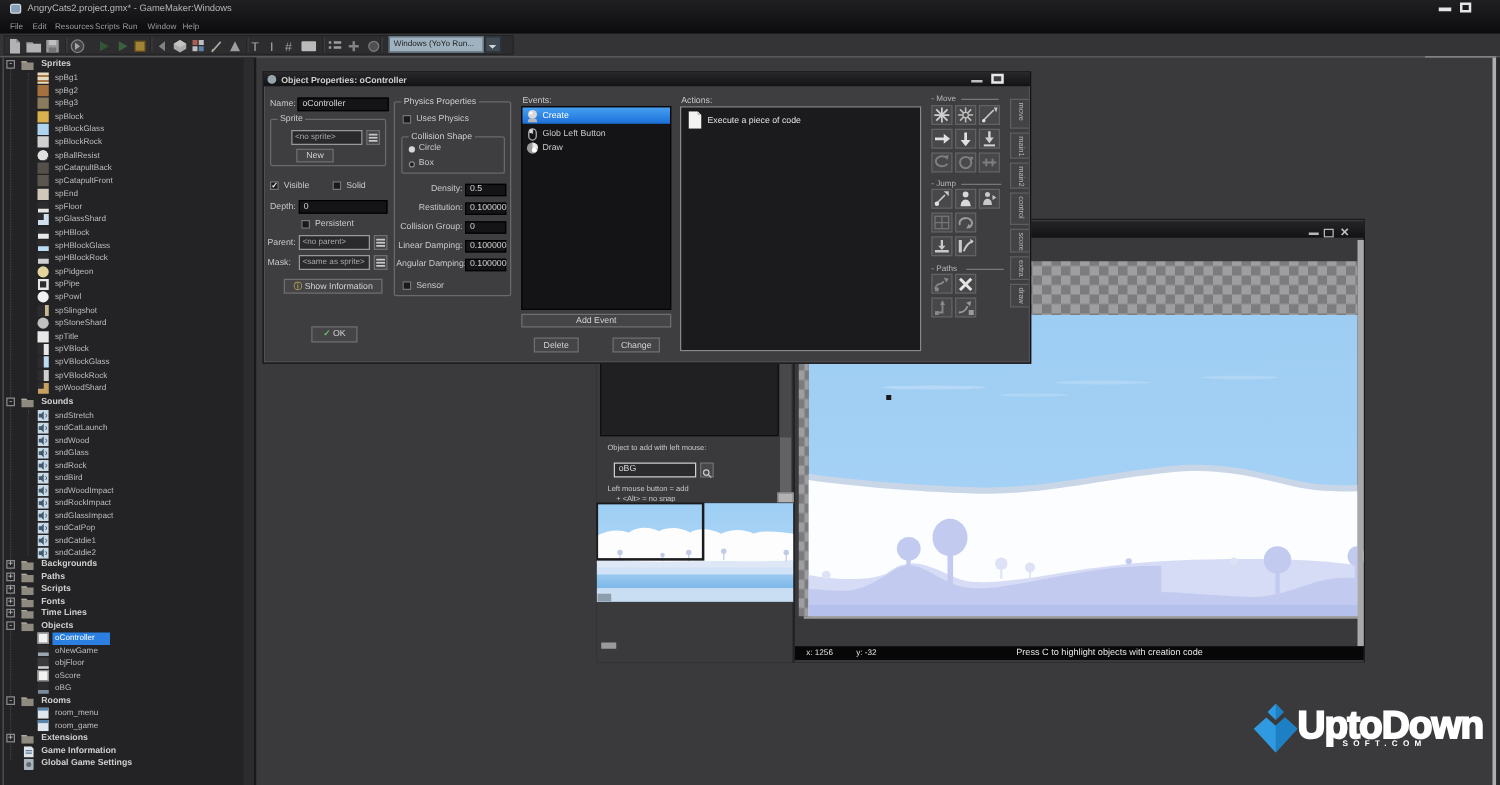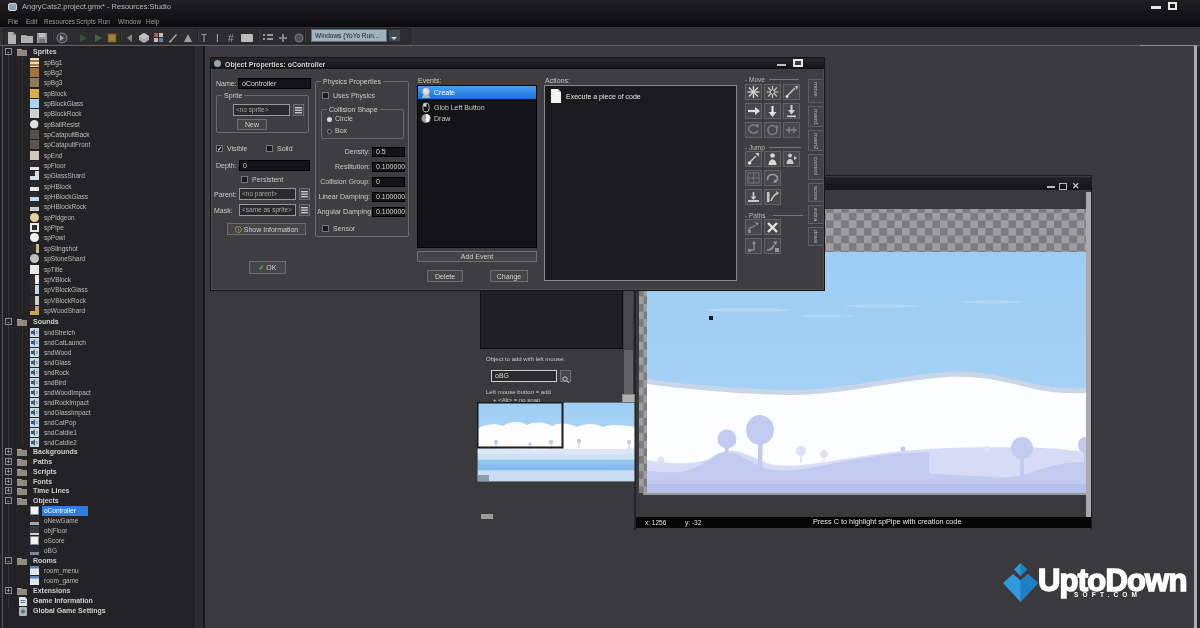--- a/index.html
+++ b/index.html
@@ -18,21 +18,21 @@
 .pm{position:absolute;width:7px;height:7px;background:#242426;border:1px solid #8a8a8c;color:#cfcfcf;font-size:7px;line-height:5px;text-align:center;top:1px;left:5px;}
 .icon9{position:absolute;width:9px;height:9px;top:0px;}
 .mbtn{position:absolute;width:17px;height:16px;background:#48484a;border:1px solid #626264;}
 .vtab{position:absolute;left:808px;width:15px;background:#434345;border:1px solid #5e5e60;border-right:none;color:#b4b4b4;font-size:6px;text-align:center;}
 .vtab>span{writing-mode:vertical-rl;display:inline-block;margin-top:2px;}
 </style></head><body>
 <div id="app">
 
 <div class="abs" style="left:0;top:0;width:1200px;height:27px;background:linear-gradient(#202022,#0b0b0d);"></div>
 <div class="abs" style="left:8px;top:3px;width:9px;height:8px;background:#8aa0b4;border:1px solid #cfd8e0;border-radius:2px;"></div>
-<div class="abs" style="left:22px;top:2px;color:#b6b6b6;font-size:7.5px;line-height:10px;white-space:nowrap;">AngryCats2.project.gmx* - Resources:Studio</div>
+<div class="abs" style="left:22px;top:2px;color:#b6b6b6;font-size:7.5px;line-height:10px;white-space:nowrap;">AngryCats2.project.gmx* - GameMaker:Windows</div>
 <div class="abs" style="left:1151px;top:6px;width:10px;height:3px;background:#e6e6e6;"></div>
 <div class="abs" style="left:1168px;top:2px;width:9px;height:8px;border:2px solid #e6e6e6;"></div>
 <div class="abs" style="left:8px;top:17px;color:#9c9c9c;font-size:6.5px;line-height:9px;">File</div>
 <div class="abs" style="left:26px;top:17px;color:#9c9c9c;font-size:6.5px;line-height:9px;">Edit</div>
 <div class="abs" style="left:44px;top:17px;color:#9c9c9c;font-size:6.5px;line-height:9px;">Resources</div>
 <div class="abs" style="left:76px;top:17px;color:#9c9c9c;font-size:6.5px;line-height:9px;">Scripts</div>
 <div class="abs" style="left:98px;top:17px;color:#9c9c9c;font-size:6.5px;line-height:9px;">Run</div>
 <div class="abs" style="left:118px;top:17px;color:#9c9c9c;font-size:6.5px;line-height:9px;">Window</div>
 <div class="abs" style="left:146px;top:17px;color:#9c9c9c;font-size:6.5px;line-height:9px;">Help</div>
 <div class="abs" style="left:0;top:27px;width:1200px;height:18px;background:#343436;"></div>
@@ -506,21 +506,21 @@
  </g>
  <path d="M0,219 C12,220 22,221 31,220.5 C 48,219 60,208 73,201.5 Q 80,199 88,201.5 C 98,205 108,213 119,216.5 C 130,219.5 140,219 152,217.5 C 175,214.5 210,206 242,202.5 C 256,201 270,200.5 282,200.5 L282,221.5 C 300,222 330,224.5 353,225.5 C 372,226 388,219 403,214.5 C 418,210 430,210 439,210.5 L439,241 L0,241 Z" fill="#c2cbef"></path>
  <path d="M0,232 L439,232 L439,241 L0,241 Z" fill="#b3bdeb" opacity="0.8"></path>
 </g>
 <rect x="7" y="303" width="446" height="2" fill="#9a9a9c"></rect>
 </svg>
 <div class="abs" style="left:1086px;top:192px;width:5px;height:325px;background:#a9a9ab;"></div>
 <div class="abs" style="left:634px;top:517px;width:457px;height:11px;background:#070707;"></div>
 <div class="abs" style="left:645px;top:519px;color:#e2e2e2;font-size:6.5px;line-height:8px;">x: 1256</div>
 <div class="abs" style="left:685px;top:519px;color:#e2e2e2;font-size:6.5px;line-height:8px;">y: -32</div>
-<div class="abs" style="left:813px;top:518px;color:#e6e6e6;font-size:7.3px;line-height:8px;">Press C to highlight spPipe with creation code</div>
+<div class="abs" style="left:813px;top:518px;color:#e6e6e6;font-size:7.3px;line-height:8px;">Press C to highlight objects with creation code</div>
 <div class="abs" style="left:477px;top:190px;width:159px;height:340px;background:#3a3a3c;border-right:2px solid #232325;"></div>
 <div class="abs" style="left:480px;top:240px;width:143px;height:109px;background:#202022;border:1px solid #0e0e10;"></div>
 <div class="abs" style="left:624px;top:240px;width:9px;height:154px;background:#48484a;"></div>
 <div class="abs" style="left:624px;top:350px;width:9px;height:44px;background:#626264;"></div>
 <div class="abs" style="left:622px;top:394px;width:13px;height:9px;background:#b2b2b2;border:1px solid #8a8a8a;"></div>
 <div class="abs" style="left:486px;top:356px;color:#c9c9c9;font-size:6px;line-height:7px;white-space:nowrap;">Object to add with left mouse:</div>
 <div class="abs" style="left:491px;top:370px;width:66px;height:12px;background:#2b2b2d;border:1px solid #cfcfcf;color:#d6d6d6;font-size:7px;line-height:10px;padding-left:3px;">oBG</div>
 <div class="abs" style="left:560px;top:370px;width:11px;height:12px;background:#47474a;border:1px solid #6e6e70;"><svg width="9" height="10" viewBox="0 0 9 10">
         <circle cx="4" cy="4" r="2.2" fill="none" stroke="#c8c8c8"></circle>
         <path d="M5.5 5.5l2.5 2.5" stroke="#c8c8c8"></path>

